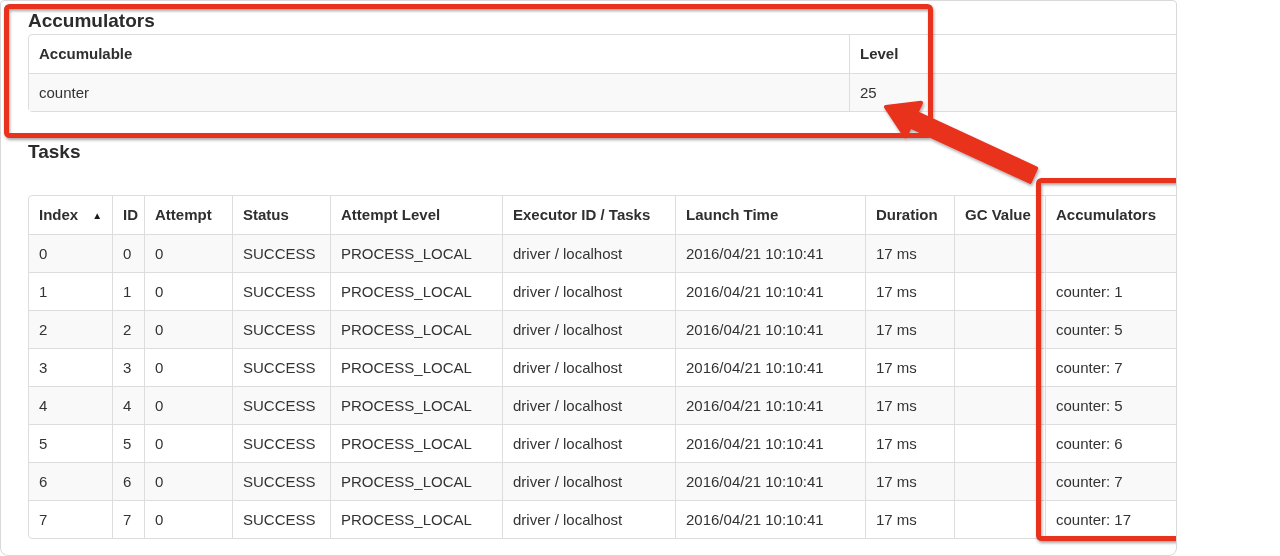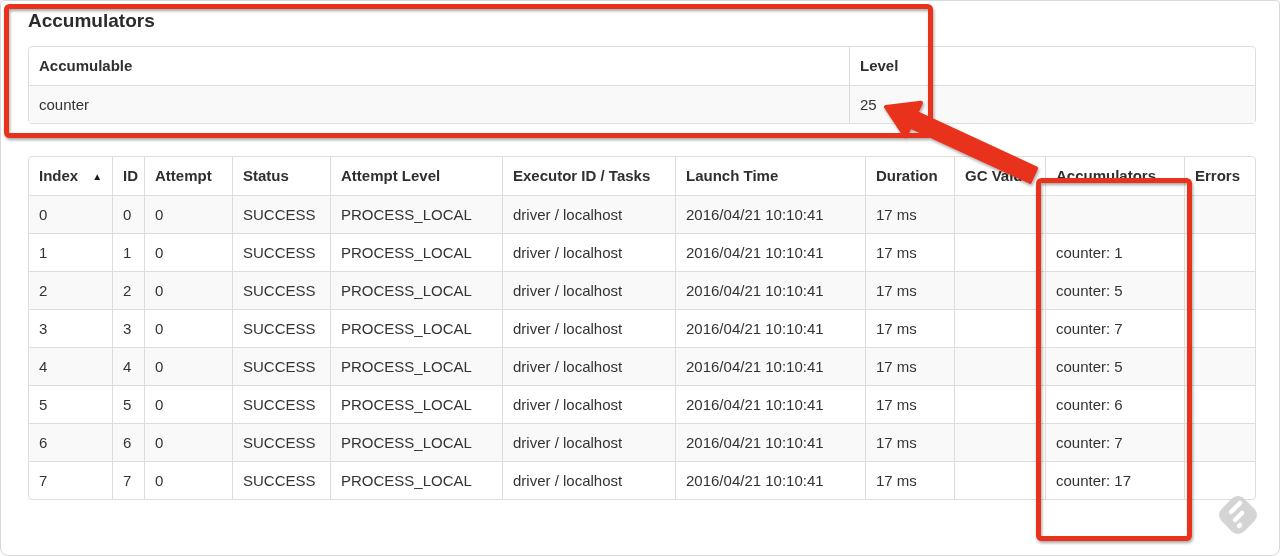--- a/index.html
+++ b/index.html
@@ -1,19 +1,19 @@
 <!DOCTYPE html>
 <html><head>
 <meta charset="utf-8">
 <style>
   html,body { margin:0; padding:0; background:#fff; }
   * { box-sizing:border-box; }
   .page {
     position:relative;
-    width:1280px; height:556px;
+    width:1177px; height:556px;
     background:#fff;
     border:1px solid #d9d9d9;
     border-radius:4px 4px 8px 8px;
     overflow:hidden;
     font-family:"Liberation Sans","DejaVu Sans",sans-serif;
     color:#333;
   }
   .content { position:relative; padding:0 27px; }
   h4.section-title {
     margin:0; padding:0;
@@ -21,21 +21,21 @@
     line-height:22px;
   }
   #acc-title { padding-top:9px; }
   #tasks-title { padding-top:29px; }
 
   table.ui-table {
     border-collapse:separate; border-spacing:0;
     border:1px solid #ddd; border-radius:4px;
     table-layout:fixed;
     font-size:15px; color:#333;
-    margin-top:14px;
+    margin-top:2px;
     background:#fff;
   }
   table.ui-table th, table.ui-table td {
     padding:8px 10px;
     line-height:20px;
     border-left:1px solid #ddd;
     border-top:1px solid #ddd;
     text-align:left;
     white-space:nowrap;
     overflow:hidden;
@@ -80,20 +80,21 @@
         </tr>
       </thead>
       <tbody>
         <tr>
           <td>counter</td>
           <td>25</td>
         </tr>
       </tbody>
     </table>
 
+    <h4 class="section-title" id="tasks-title">Tasks</h4>
 
     <table class="ui-table" id="tasks-table">
       <colgroup>
         <col style="width:83px">
           <col style="width:32px">
           <col style="width:88px">
         <col style="width:98px">
           <col style="width:172px">
           <col style="width:173px">
         <col style="width:190px">

